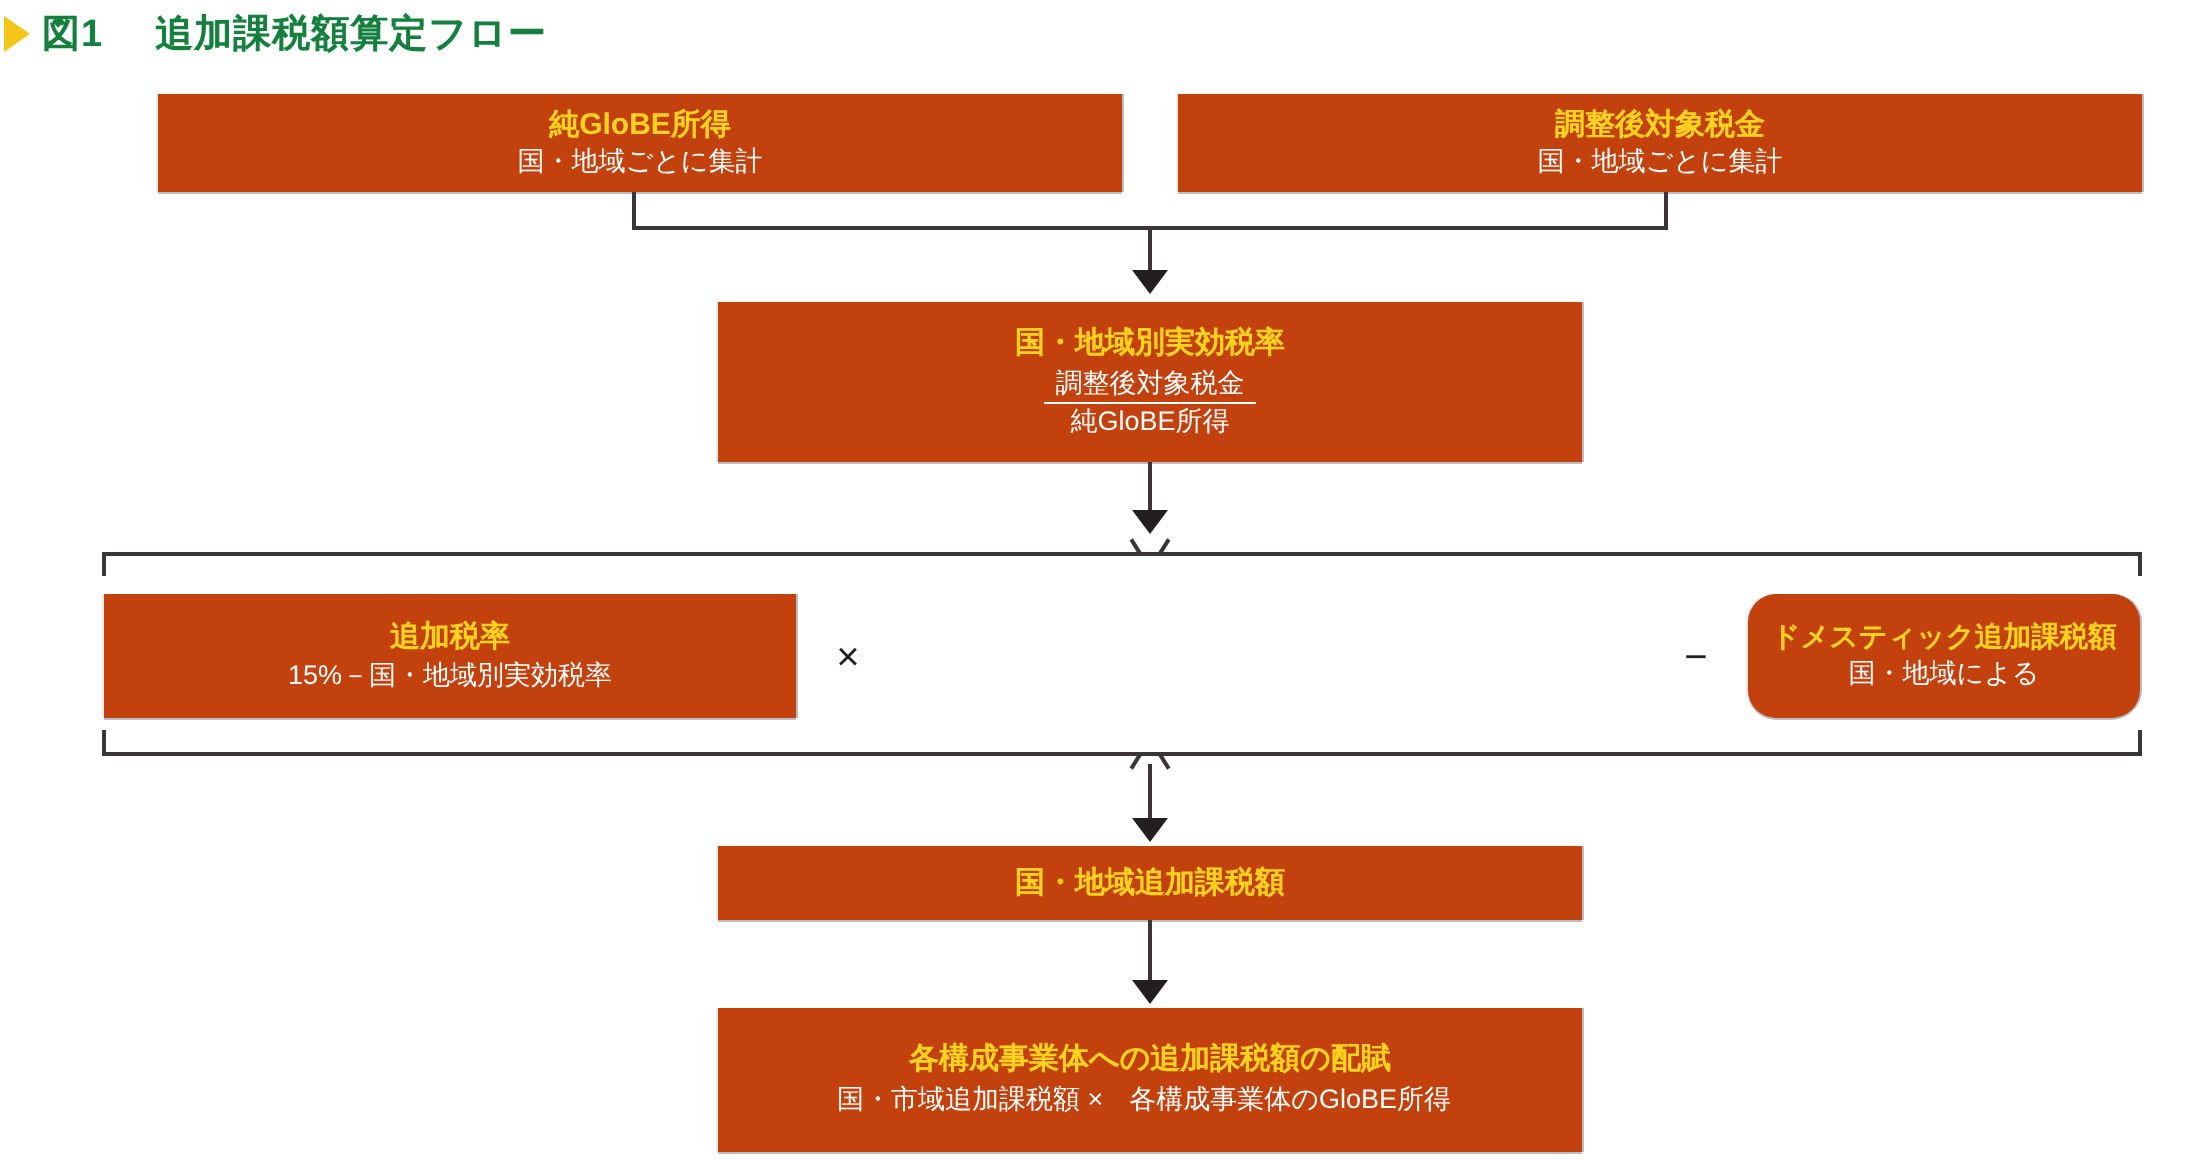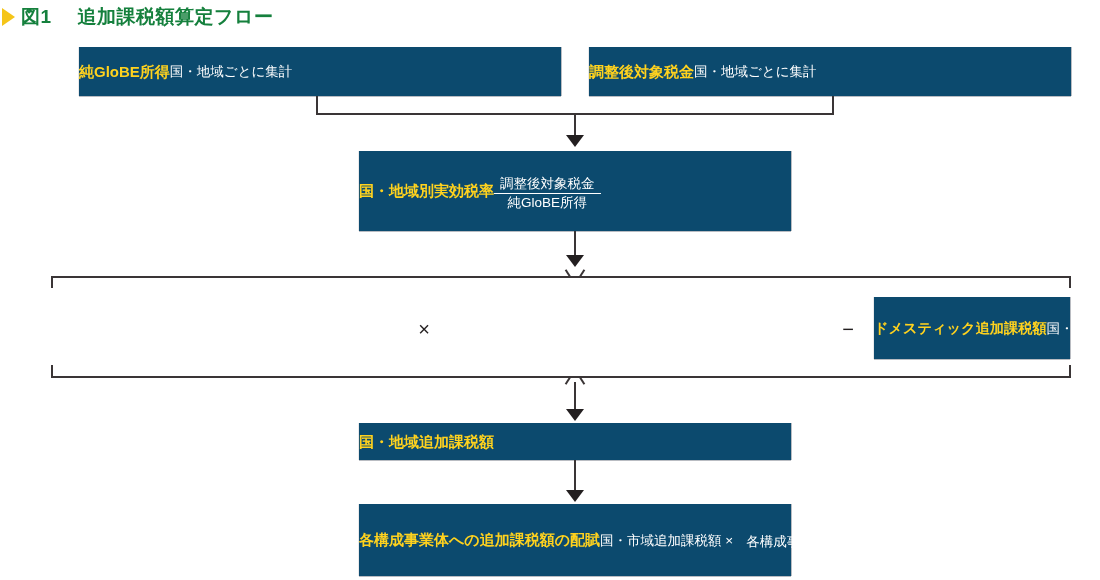--- a/index.html
+++ b/index.html
@@ -24,24 +24,24 @@
     margin-left:2px;margin-right:6px;
   }
   .title-text{
     font-size:19px;font-weight:bold;color:#15803d;letter-spacing:.5px;
     white-space:pre;
   }
 
   
   .box{
     position:absolute;
-    background:#0c4a6e;
+    background:#c2410c;
     box-sizing:border-box;
-    display:flex;flex-direction:row;
-    align-items:center;justify-content:flex-start;
+    display:flex;flex-direction:column;
+    align-items:center;justify-content:center;
     text-align:center;
     color:#ffffff;
     box-shadow:0 1px 0 #b9bcc2, 1px 0 0 #b9bcc2, -1px 0 0 #e9eaec;
   }
   .b-title{
     color:#ffd21e;font-weight:bold;font-size:15px;line-height:1.15;
     white-space:nowrap;
   }
   .b-sub{
     color:#ffffff;font-size:13.5px;line-height:1.2;margin-top:2px;
@@ -128,27 +128,31 @@
   <div class="arrow" style="left:566px;top:255px;"></div>
 
   <div class="brk-h" style="left:51px;top:276px;width:1020px;"></div>
   <div class="brk-v" style="left:51px;top:276px;height:12px;"></div>
   <div class="brk-v" style="left:1069px;top:276px;height:12px;"></div>
   <div class="notch" style="left:567px;top:267px;width:16px;height:10px;">
     <span style="left:0px;top:2px;transform:rotate(-32deg);"></span>
     <span style="left:14px;top:2px;transform:rotate(32deg);"></span>
   </div>
 
+  <div class="box" style="left:52px;top:297px;width:346px;height:62px;">
+    <div class="b-title">追加税率</div>
+    <div class="b-sub">15%－国・地域別実効税率</div>
+  </div>
 
   <div class="op" style="left:404px;top:317px;width:40px;height:24px;">×</div>
 
 
   <div class="op" style="left:828px;top:317px;width:40px;height:24px;">−</div>
 
-  <div class="box" style="left:874px;top:297px;width:196px;height:62px;">
+  <div class="box" style="left:874px;top:297px;width:196px;height:62px;border-radius:14px;">
     <div class="b-title" style="font-size:14.2px">ドメスティック追加課税額</div>
     <div class="b-sub">国・地域による</div>
   </div>
 
   <div class="brk-h" style="left:51px;top:376px;width:1020px;"></div>
   <div class="brk-v" style="left:51px;top:365px;height:13px;"></div>
   <div class="brk-v" style="left:1069px;top:365px;height:13px;"></div>
   <div class="notch" style="left:567px;top:376px;width:16px;height:10px;">
     <span style="left:0px;top:0px;transform:rotate(32deg);"></span>
     <span style="left:14px;top:0px;transform:rotate(-32deg);"></span>

